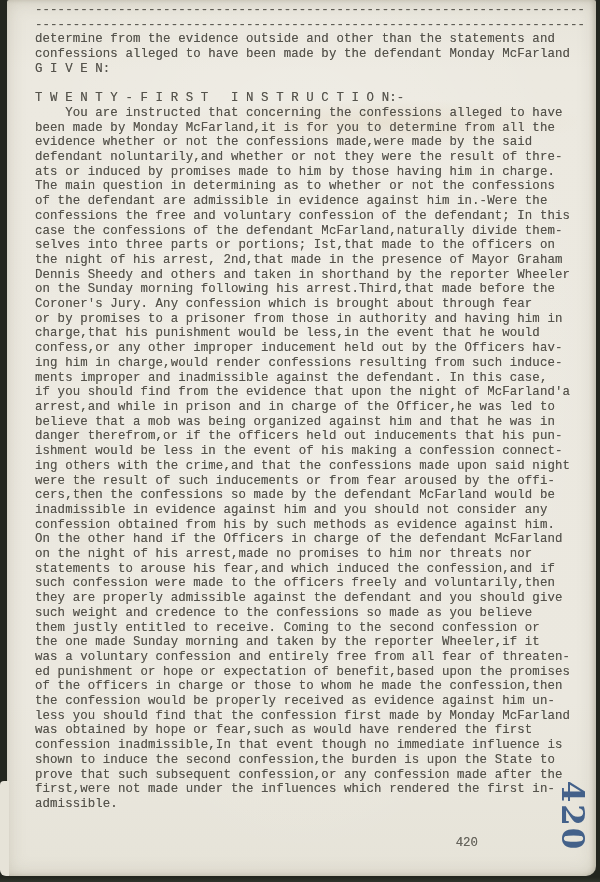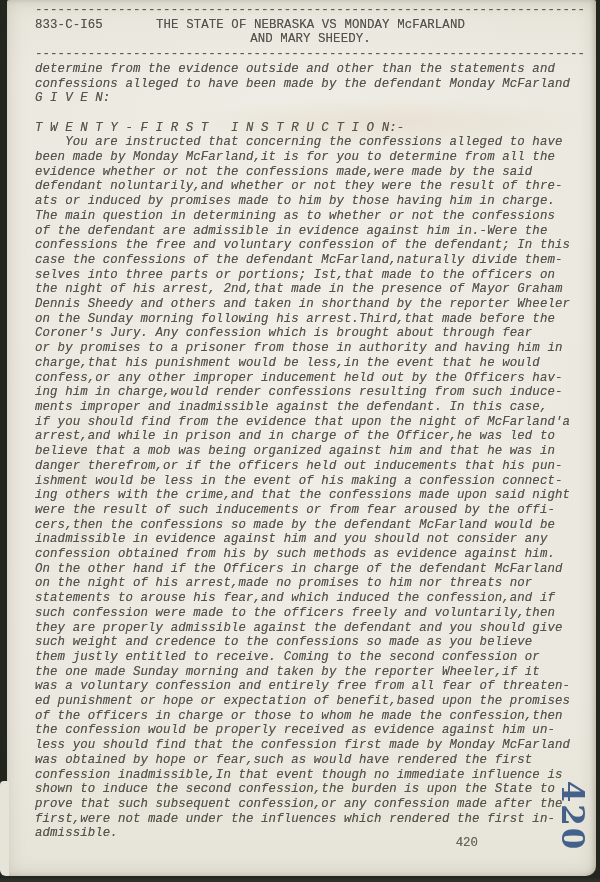--- a/index.html
+++ b/index.html
@@ -45,21 +45,20 @@
   }
   .doc-num{
     position:absolute; left:0; top:0;
   }
   .body-text{
     margin:0;
     white-space:pre-wrap;
     font-family:inherit;
     font-size:inherit;
     line-height:inherit;
-    font-style:italic;
   }
   .bleed{
     position:absolute; left:180px; top:100px; width:390px; height:45px;
     background:radial-gradient(ellipse at 50% 50%, rgba(190,150,90,0.13), rgba(190,150,90,0) 75%);
     pointer-events:none;
   }
   .bleed2{
     position:absolute; left:60px; top:395px; width:30px; height:200px;
     background:radial-gradient(ellipse at 50% 50%, rgba(150,130,90,0.08), rgba(150,130,90,0) 75%);
     pointer-events:none;
@@ -89,25 +88,20 @@
 
 <div class="paper">
 
   <div class="bleed"></div>
   <div class="bleed2"></div>
 
   <div class="content">
 
     <div class="rule">---------------------------------------------------------------------------</div>
 
-    <div class="header-row">
-      <span class="doc-num">833-C-I65</span>
-      <div>THE STATE OF NEBRASKA VS MONDAY McFARLAND</div>
-      <div>AND MARY SHEEDY.</div>
-    </div>
 
     <div class="rule">---------------------------------------------------------------------------</div>
 
     <pre class="body-text">determine from the evidence outside and other than the statements and
 confessions alleged to have been made by the defendant Monday McFarland
 G I V E N:
 
 T W E N T Y - F I R S T   I N S T R U C T I O N:-
     You are instructed that concerning the confessions alleged to have
 been made by Monday McFarland,it is for you to determine from all the

